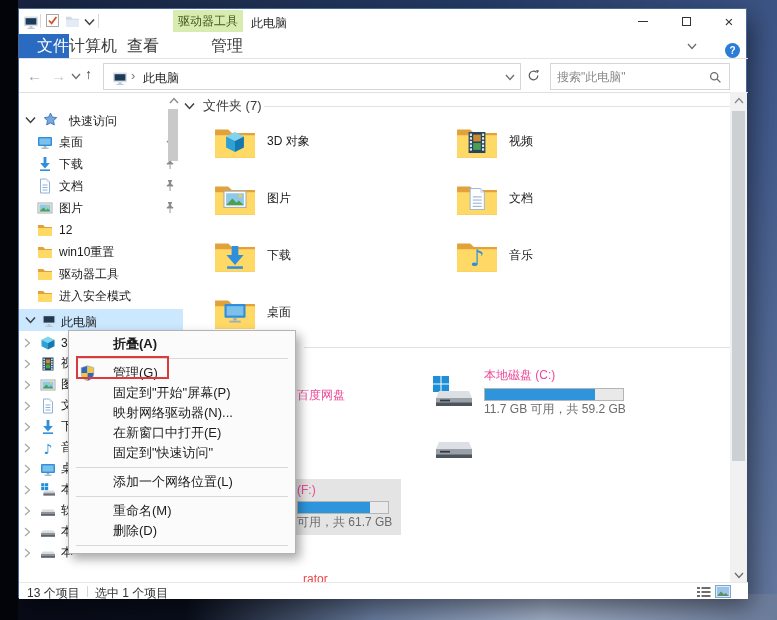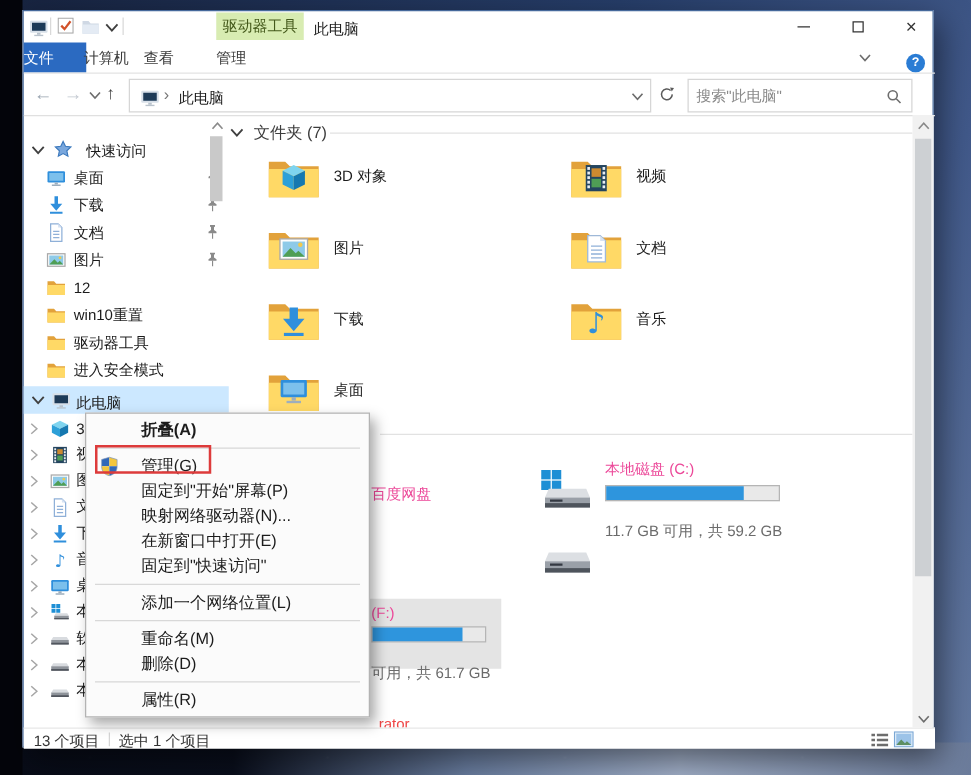--- a/index.html
+++ b/index.html
@@ -20,21 +20,21 @@
 background:linear-gradient(90deg,rgba(8,12,24,1) 0%,rgba(8,12,24,.95) 24%,rgba(108,128,162,.95) 48%,rgba(168,182,206,.95) 70%,rgba(108,124,155,.95) 100%)}
 #leftstrip{left:0;top:0;width:18px;height:620px;background:#04050b}
 #win{left:18px;top:8px;width:729px;height:590px;background:#fff;border:1px solid #46699b;box-shadow:4px 10px 24px rgba(0,0,0,.5)}
 .vsep{width:1px;height:14px;background:#d9d9d9}
 #ctxtab{left:154px;top:1px;width:70px;height:22px;background:#d8ecb2;color:#44591b;display:flex;align-items:center;justify-content:center}
 #wtitle{left:232px;top:6px;color:#1e1e1e}
 .wbtn{width:32px;height:23px;display:flex;align-items:center;justify-content:center;color:#333}
 .minbar{width:10px;height:1px;background:#333}
 .maxbox{width:9px;height:9px;border:1px solid #333}
 .closex{font-size:15px;line-height:1}
-.tab{height:24px;display:flex;align-items:center;justify-content:flex-start;font-size:12px;color:#3a3a3a}
+.tab{height:24px;display:flex;align-items:center;justify-content:flex-end;font-size:16px;color:#3a3a3a}
 .tab.active{background:#2b6ac1;color:#fff}
 .hline{background:#e3e3e3;height:1px}
 .navch{color:#9aa5b1;font-size:15px}
 #addrbox{left:84px;top:54px;width:418px;height:27px;border:1px solid #d6d6d6;background:#fff}
 #searchbox{left:531px;top:54px;width:180px;height:27px;border:1px solid #d6d6d6;background:#fff}
 #searchbox input{position:absolute;left:6px;top:1px;width:150px;height:23px;border:none;outline:none;font-size:12px;color:#8a8a8a;font-family:inherit;background:transparent}
 #searchbox input::placeholder{color:#8a8a8a;opacity:1}
 .shead{display:flex;align-items:center;height:21px}
 .shead .hlab{margin-left:6px}
 #pchead{background:#cce8ff}
@@ -43,21 +43,21 @@
 .srow .pin{position:absolute;right:8px;top:5px}
 .trow{height:21px;display:flex;align-items:center;padding-left:5px}
 .trow .sico{margin-left:9px}
 .trow .slabel{margin-left:5px;white-space:nowrap;overflow:hidden;width:18px}
 #folders{display:grid;grid-template-columns:242px 242px;grid-auto-rows:57px}
 .tile{display:flex;align-items:center}
 .tile .tlabel{margin-left:11px;white-space:nowrap}
 .grphead{display:flex;align-items:center;font-size:13px;color:#3c3c3c}
 .grphead .glab{margin-left:8px}
 .dname{font-size:12px;color:#ec4899;white-space:nowrap}
-.dcap{font-size:12px;color:#6b6b6b;white-space:nowrap;margin-top:16px}
+.dcap{font-size:12px;color:#6b6b6b;white-space:nowrap;margin-top:0}
 .bar{height:13px;background:#e9e9e9;border:1px solid #b5b5b5;margin-top:4px}
 .bar .fill{height:100%;background:#2e95dd}
 #selrect{left:222px;top:470px;width:160px;height:56px;background:#e4e4e4}
 #sbtrack{left:711px;top:83px;width:17px;height:490px;background:#f1f1f1}
 #sbthumb{left:713px;top:102px;width:13px;height:350px;background:#cdd0d3}
 #sidethumb{left:149px;top:100px;width:10px;height:52px;background:#c9c9c9}
 #statusbar{left:0;top:573px;width:729px;height:17px;background:#fff;border-top:1px solid #e8e8e8}
 #ctx{left:68px;top:330px;width:228px;background:#fbfbfb;border:1px solid #b3b3b3;padding:3px 0;box-shadow:4px 5px 10px rgba(0,0,0,.35);z-index:40}
 .mitem{position:relative;height:20px;line-height:20px;padding-left:44px;font-size:13px;color:#1c1c1c;white-space:nowrap}
 .mitem.bold{font-weight:bold}
@@ -727,16 +727,15 @@
       <div class="mitem"><span>固定到"开始"屏幕(P)</span></div>
       <div class="mitem"><span>映射网络驱动器(N)...</span></div>
       <div class="mitem"><span>在新窗口中打开(E)</span></div>
       <div class="mitem"><span>固定到"快速访问"</span></div>
       <div class="msep"></div>
       <div class="mitem"><span>添加一个网络位置(L)</span></div>
       <div class="msep"></div>
       <div class="mitem"><span>重命名(M)</span></div>
       <div class="mitem"><span>删除(D)</span></div>
       <div class="msep"></div>
-      <div class="mitem"><span>属性(R)</span></div>
     </div>
   <div class="ab" id="annot"></div>
 </div>
 
 </body></html>

